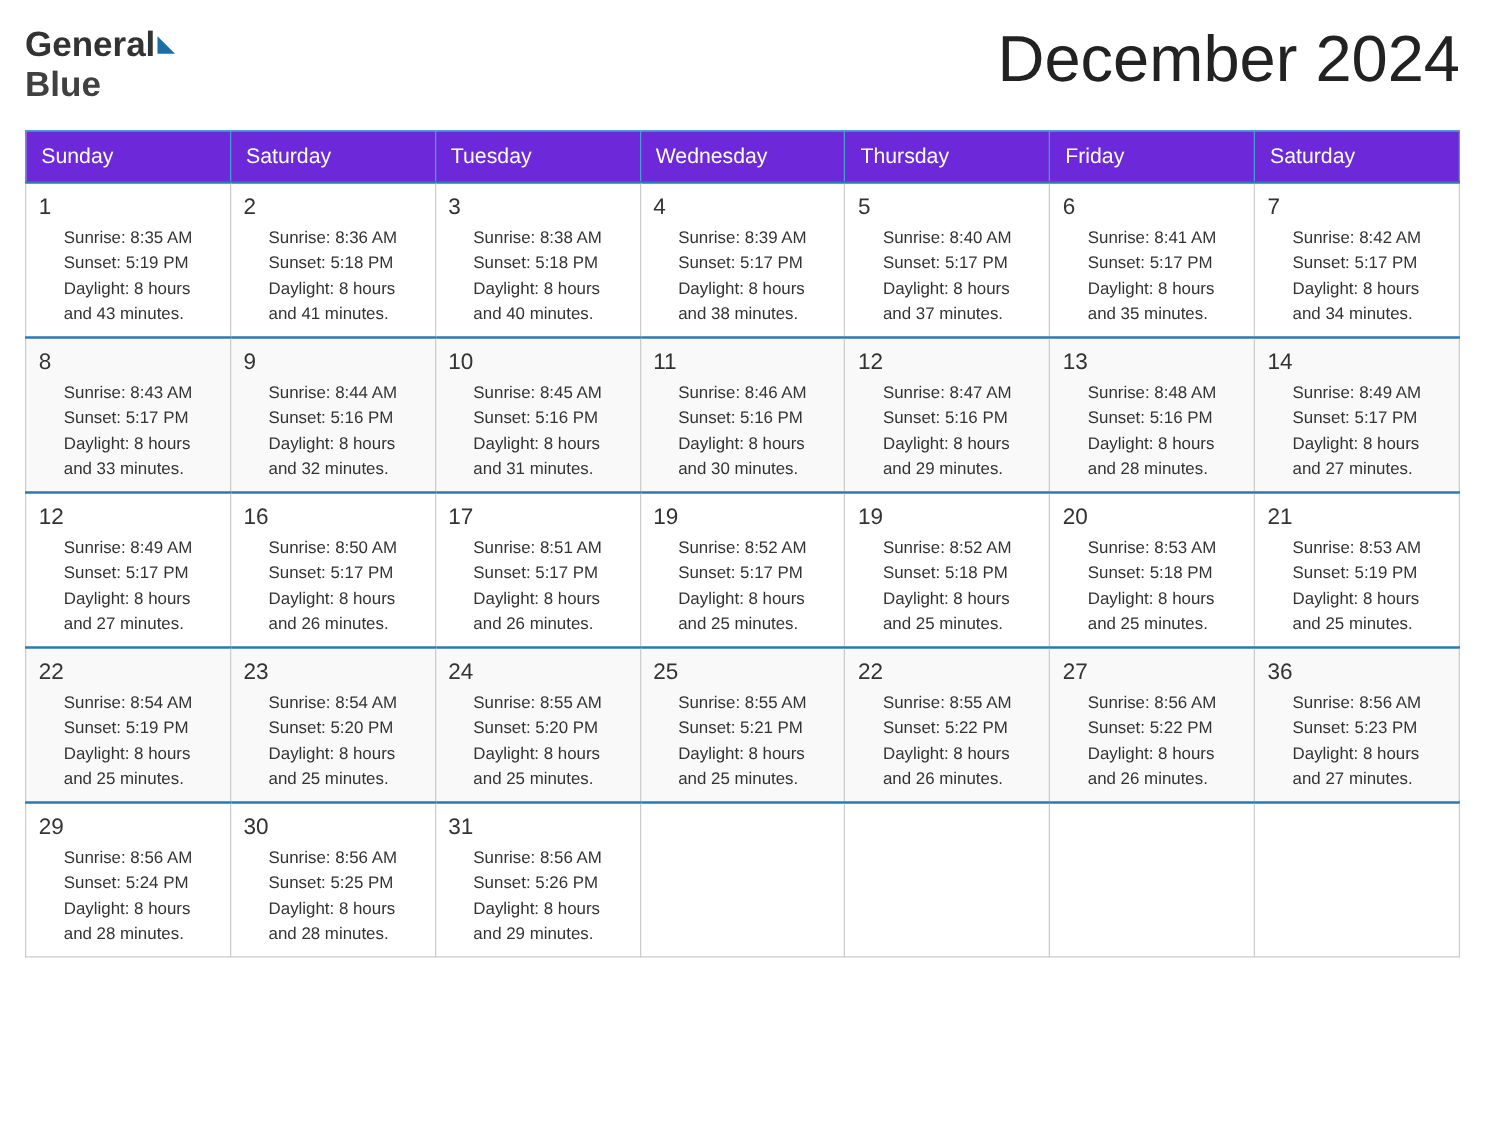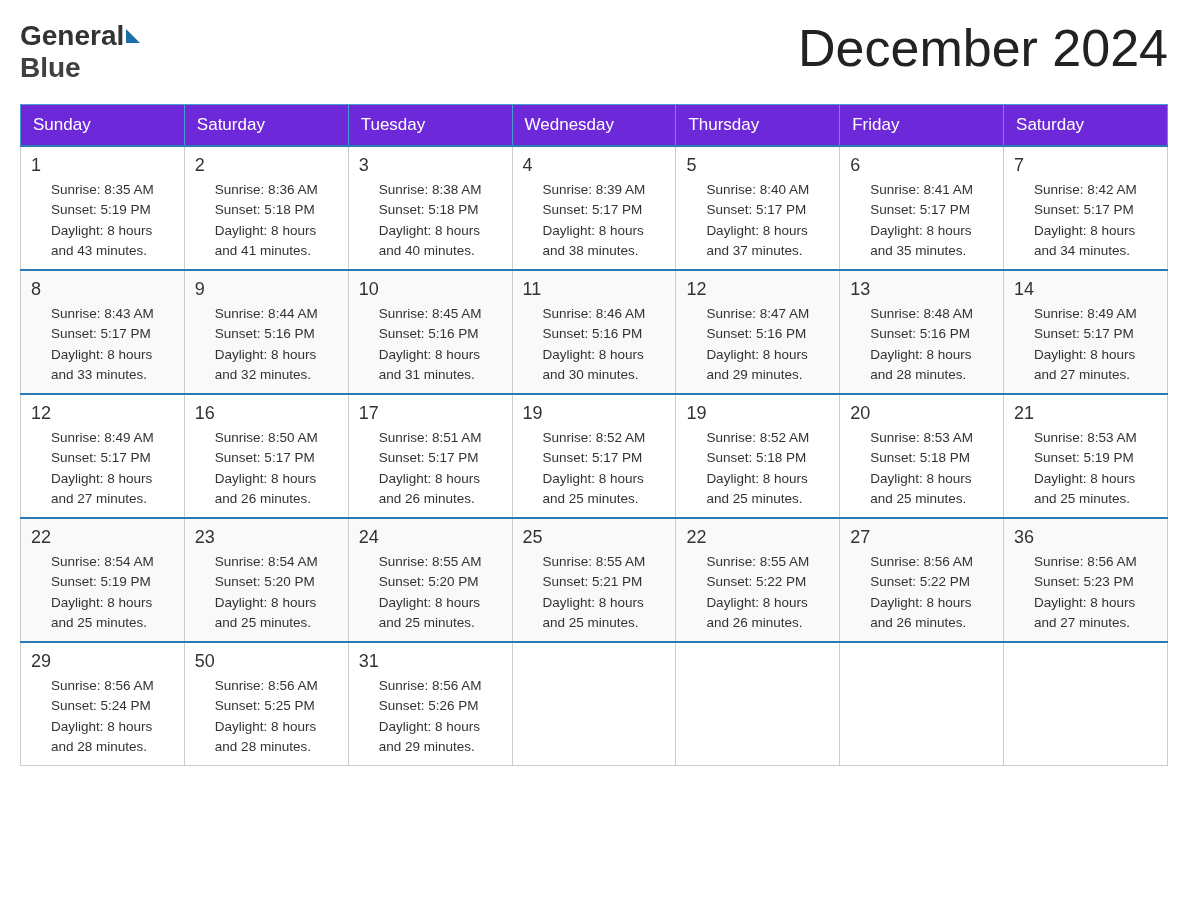--- a/index.html
+++ b/index.html
@@ -275,21 +275,21 @@
           <span class="day-number">36</span>
           <div class="day-info">Sunrise: 8:56 AM<br>Sunset: 5:23 PM<br>Daylight: 8 hours and 27 minutes.</div>
         </td>
       </tr>
       <tr class="week-row">
         <td>
           <span class="day-number">29</span>
           <div class="day-info">Sunrise: 8:56 AM<br>Sunset: 5:24 PM<br>Daylight: 8 hours and 28 minutes.</div>
         </td>
         <td>
-          <span class="day-number">50</span>
+          <span class="day-number">30</span>
           <div class="day-info">Sunrise: 8:56 AM<br>Sunset: 5:25 PM<br>Daylight: 8 hours and 28 minutes.</div>
         </td>
         <td>
           <span class="day-number">31</span>
           <div class="day-info">Sunrise: 8:56 AM<br>Sunset: 5:26 PM<br>Daylight: 8 hours and 29 minutes.</div>
         </td>
         <td class="empty-cell"></td>
         <td class="empty-cell"></td>
         <td class="empty-cell"></td>
         <td class="empty-cell"></td>

